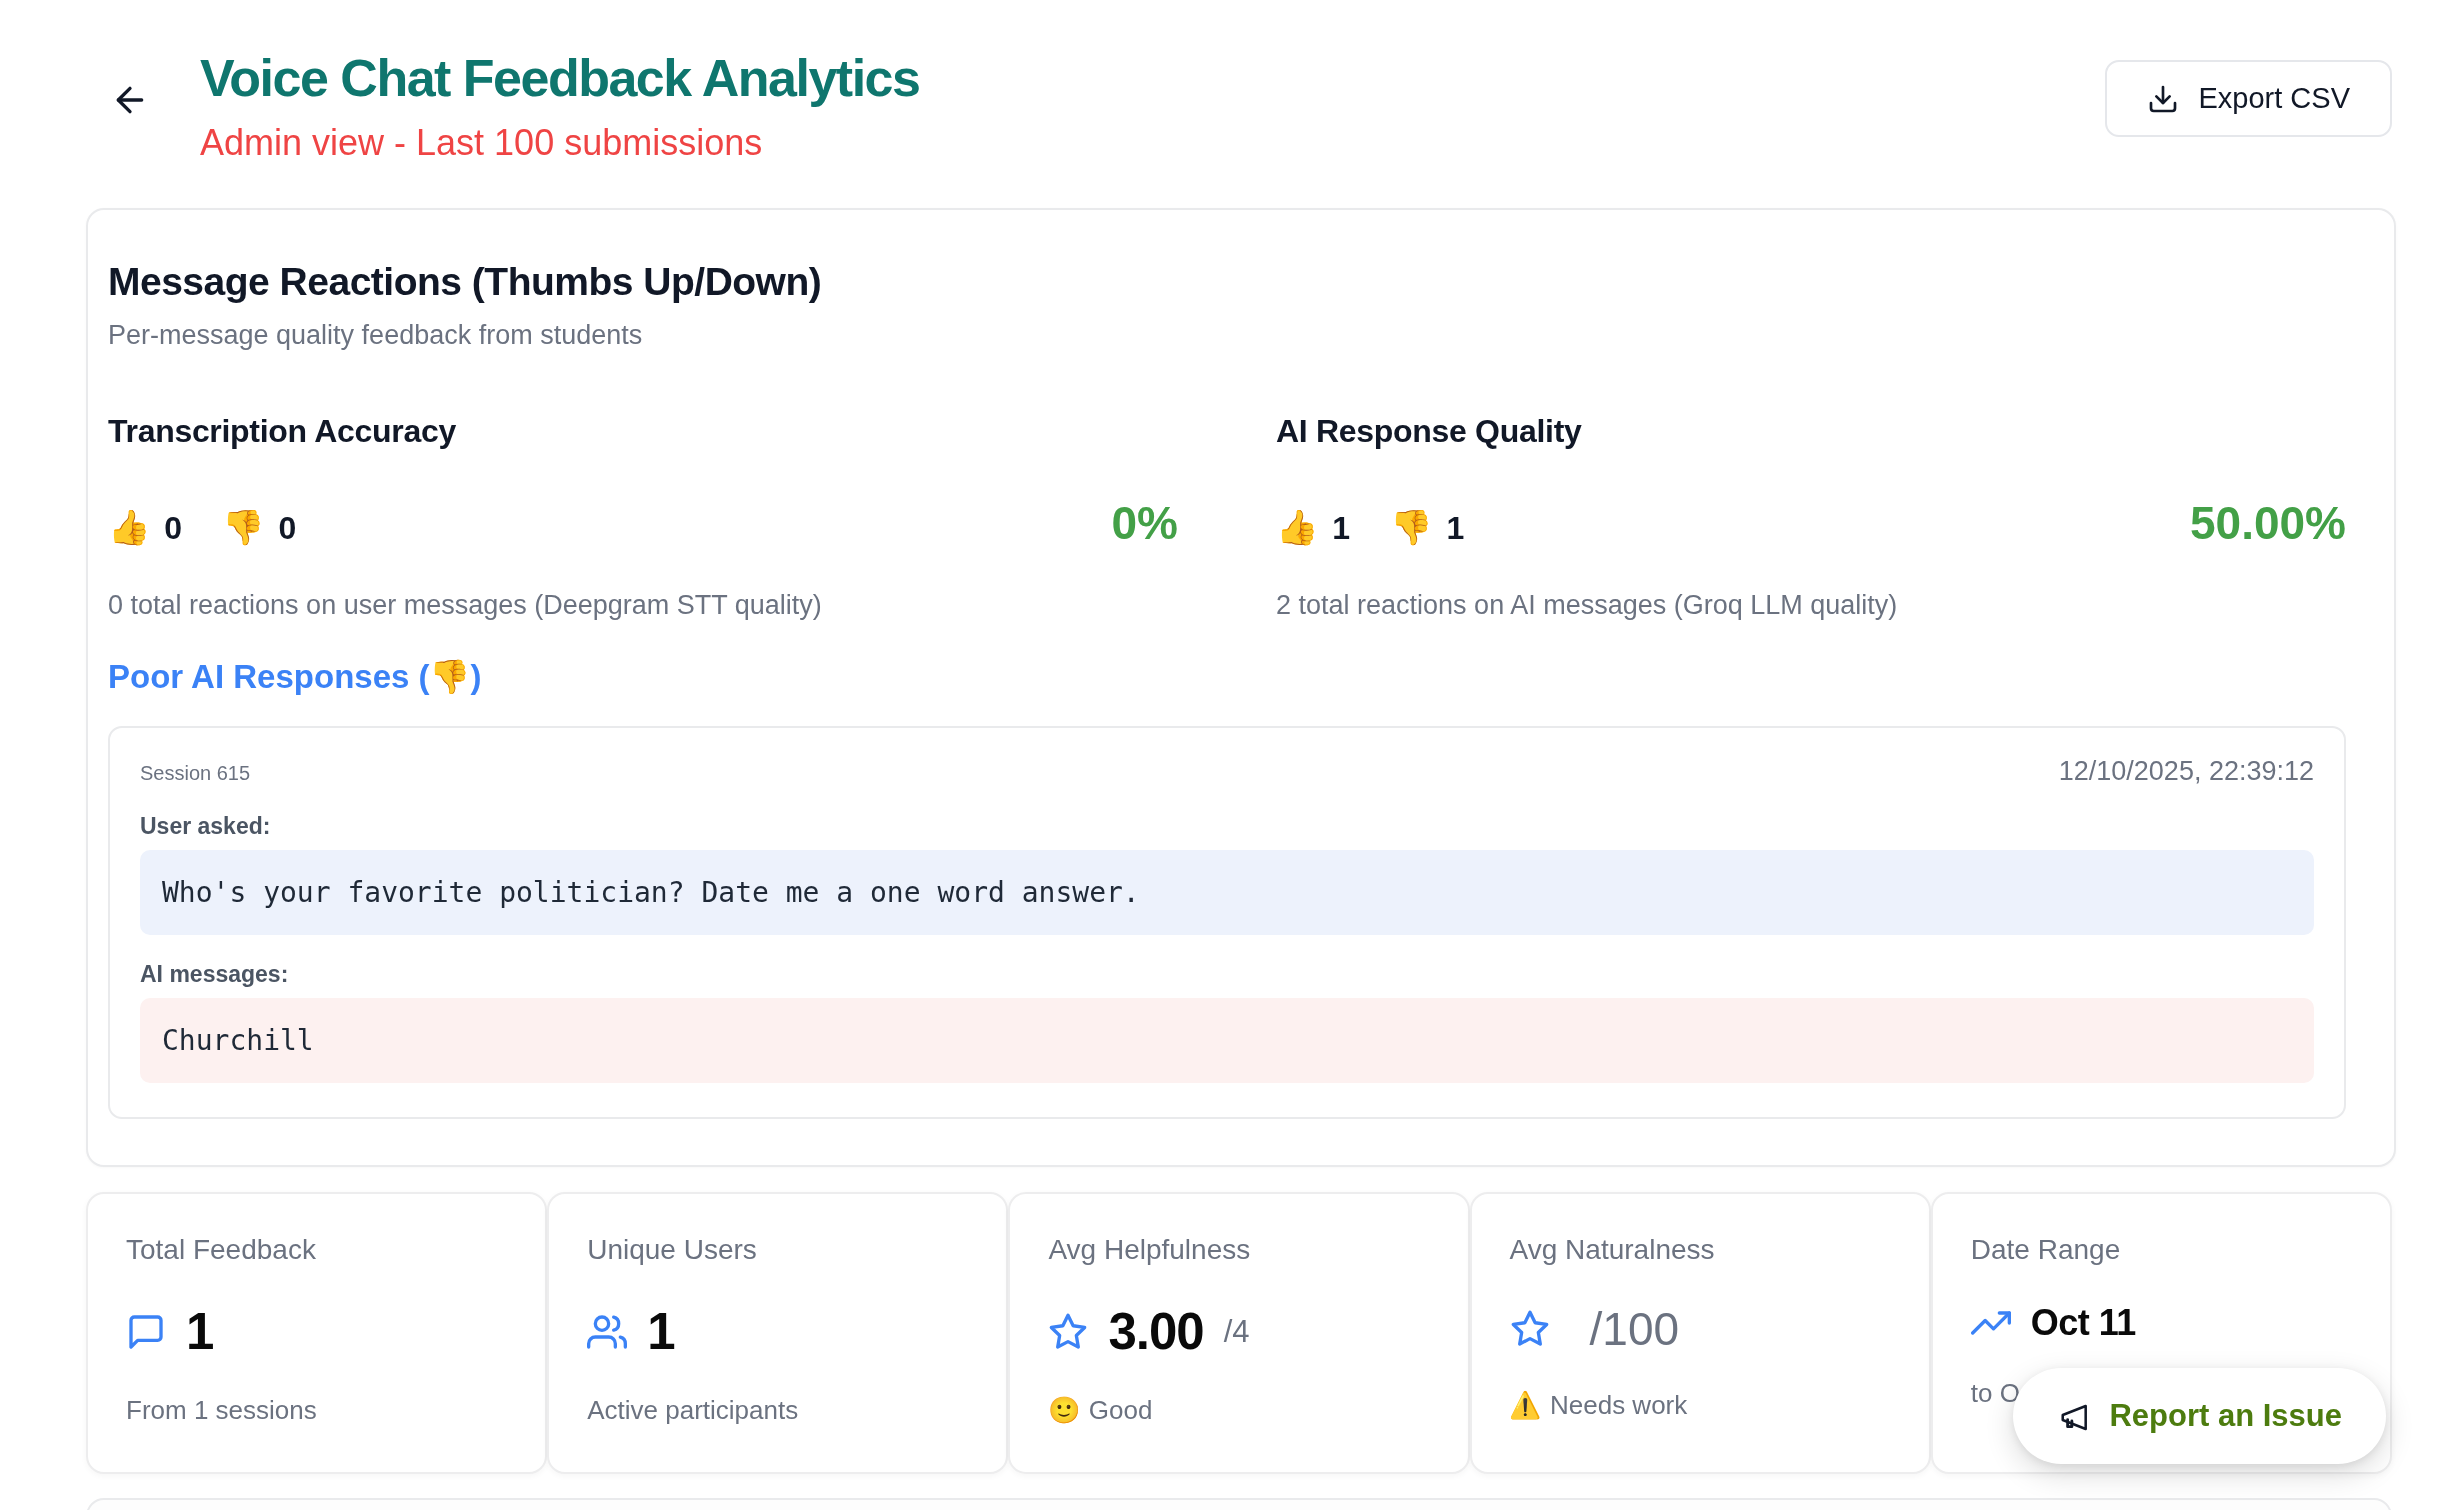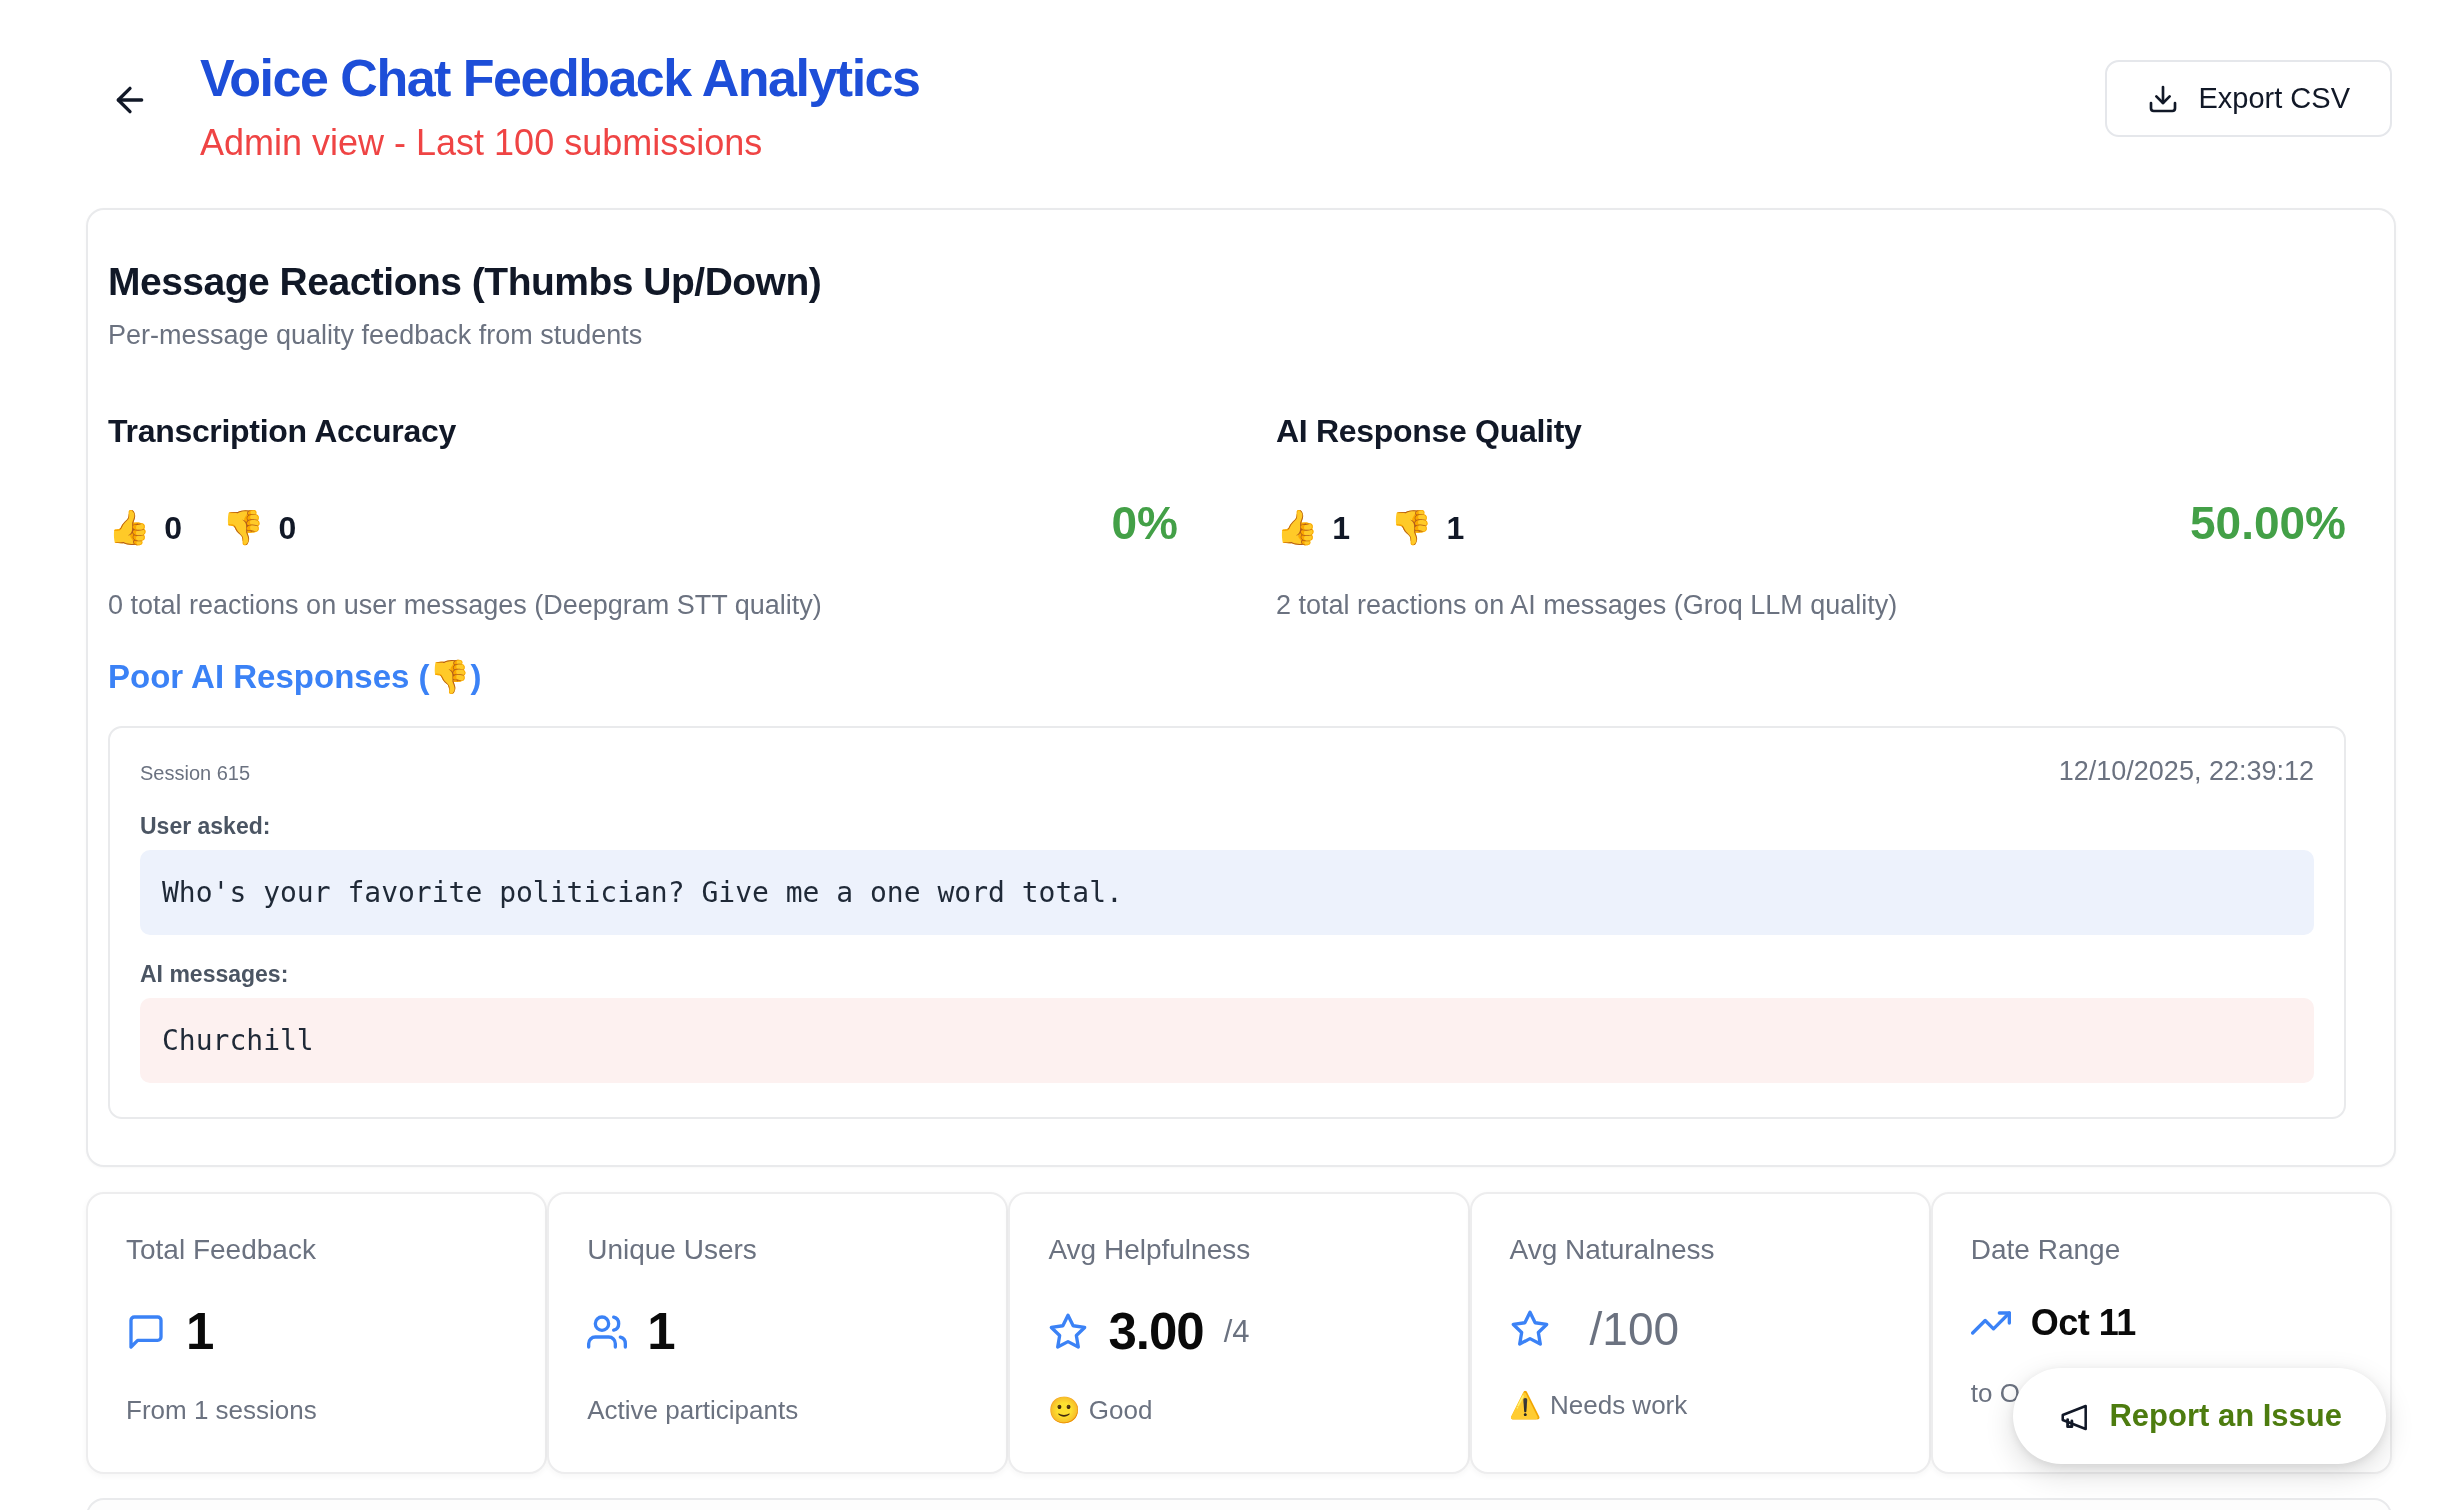--- a/index.html
+++ b/index.html
@@ -5,21 +5,21 @@
   * { margin:0; padding:0; box-sizing:border-box; }
   html,body { width:2452px; height:1510px; overflow:hidden; background:#ffffff;
     font-family:"Liberation Sans", sans-serif; color:#111827; }
   .page { position:relative; width:2452px; height:1510px; }
 
   
   .header { display:flex; align-items:flex-start; padding:48px 60px 0 104px; }
   .back-btn { background:none; border:none; cursor:pointer; margin-top:26px; padding:6px; line-height:0; }
   .back-btn svg { width:40px; height:40px; stroke:#111827; }
   .header-text { margin-left:44px; }
-  .page-title { font-size:52px; font-weight:700; letter-spacing:-1.5px; color:#1d4ed8; }
+  .page-title { font-size:52px; font-weight:700; letter-spacing:-1.5px; color:#0f766e; }
   .page-subtitle { font-size:36px; color:#ef4444; margin-top:14px; }
   .export-btn { margin-left:auto; margin-top:12px; display:flex; align-items:center; gap:20px;
     background:#fff; border:2px solid #e5e7eb; border-radius:14px; padding:20px 40px;
     font-size:29px; font-weight:500; color:#111827; cursor:pointer;
     font-family:"Liberation Sans", sans-serif; }
   .export-btn svg { width:32px; height:32px; stroke:#111827; }
 
   
   .reactions-card { position:absolute; left:86px; right:56px; top:208px;
     background:#fff; border:2px solid #e9eaec; border-radius:18px; padding:50px 48px 46px 20px;
@@ -134,21 +134,21 @@
     </div>
 
     <div class="poor-heading">Poor AI Responses (👎)</div>
 
     <div class="session-card">
       <div class="session-head">
         <span class="session-id">Session 615</span>
         <span class="session-time">12/10/2025, 22:39:12</span>
       </div>
       <div class="msg-label">User asked:</div>
-      <div class="msg-box msg-user">Who's your favorite politician? Give me a one word total.</div>
+      <div class="msg-box msg-user">Who's your favorite politician? Date me a one word answer.</div>
       <div class="msg-label">AI messages:</div>
       <div class="msg-box msg-ai">Churchill</div>
     </div>
   </div>
 
   <div class="stats-row">
 
     <div class="stat-card">
       <div class="stat-label">Total Feedback</div>
       <div class="stat-value-row">

